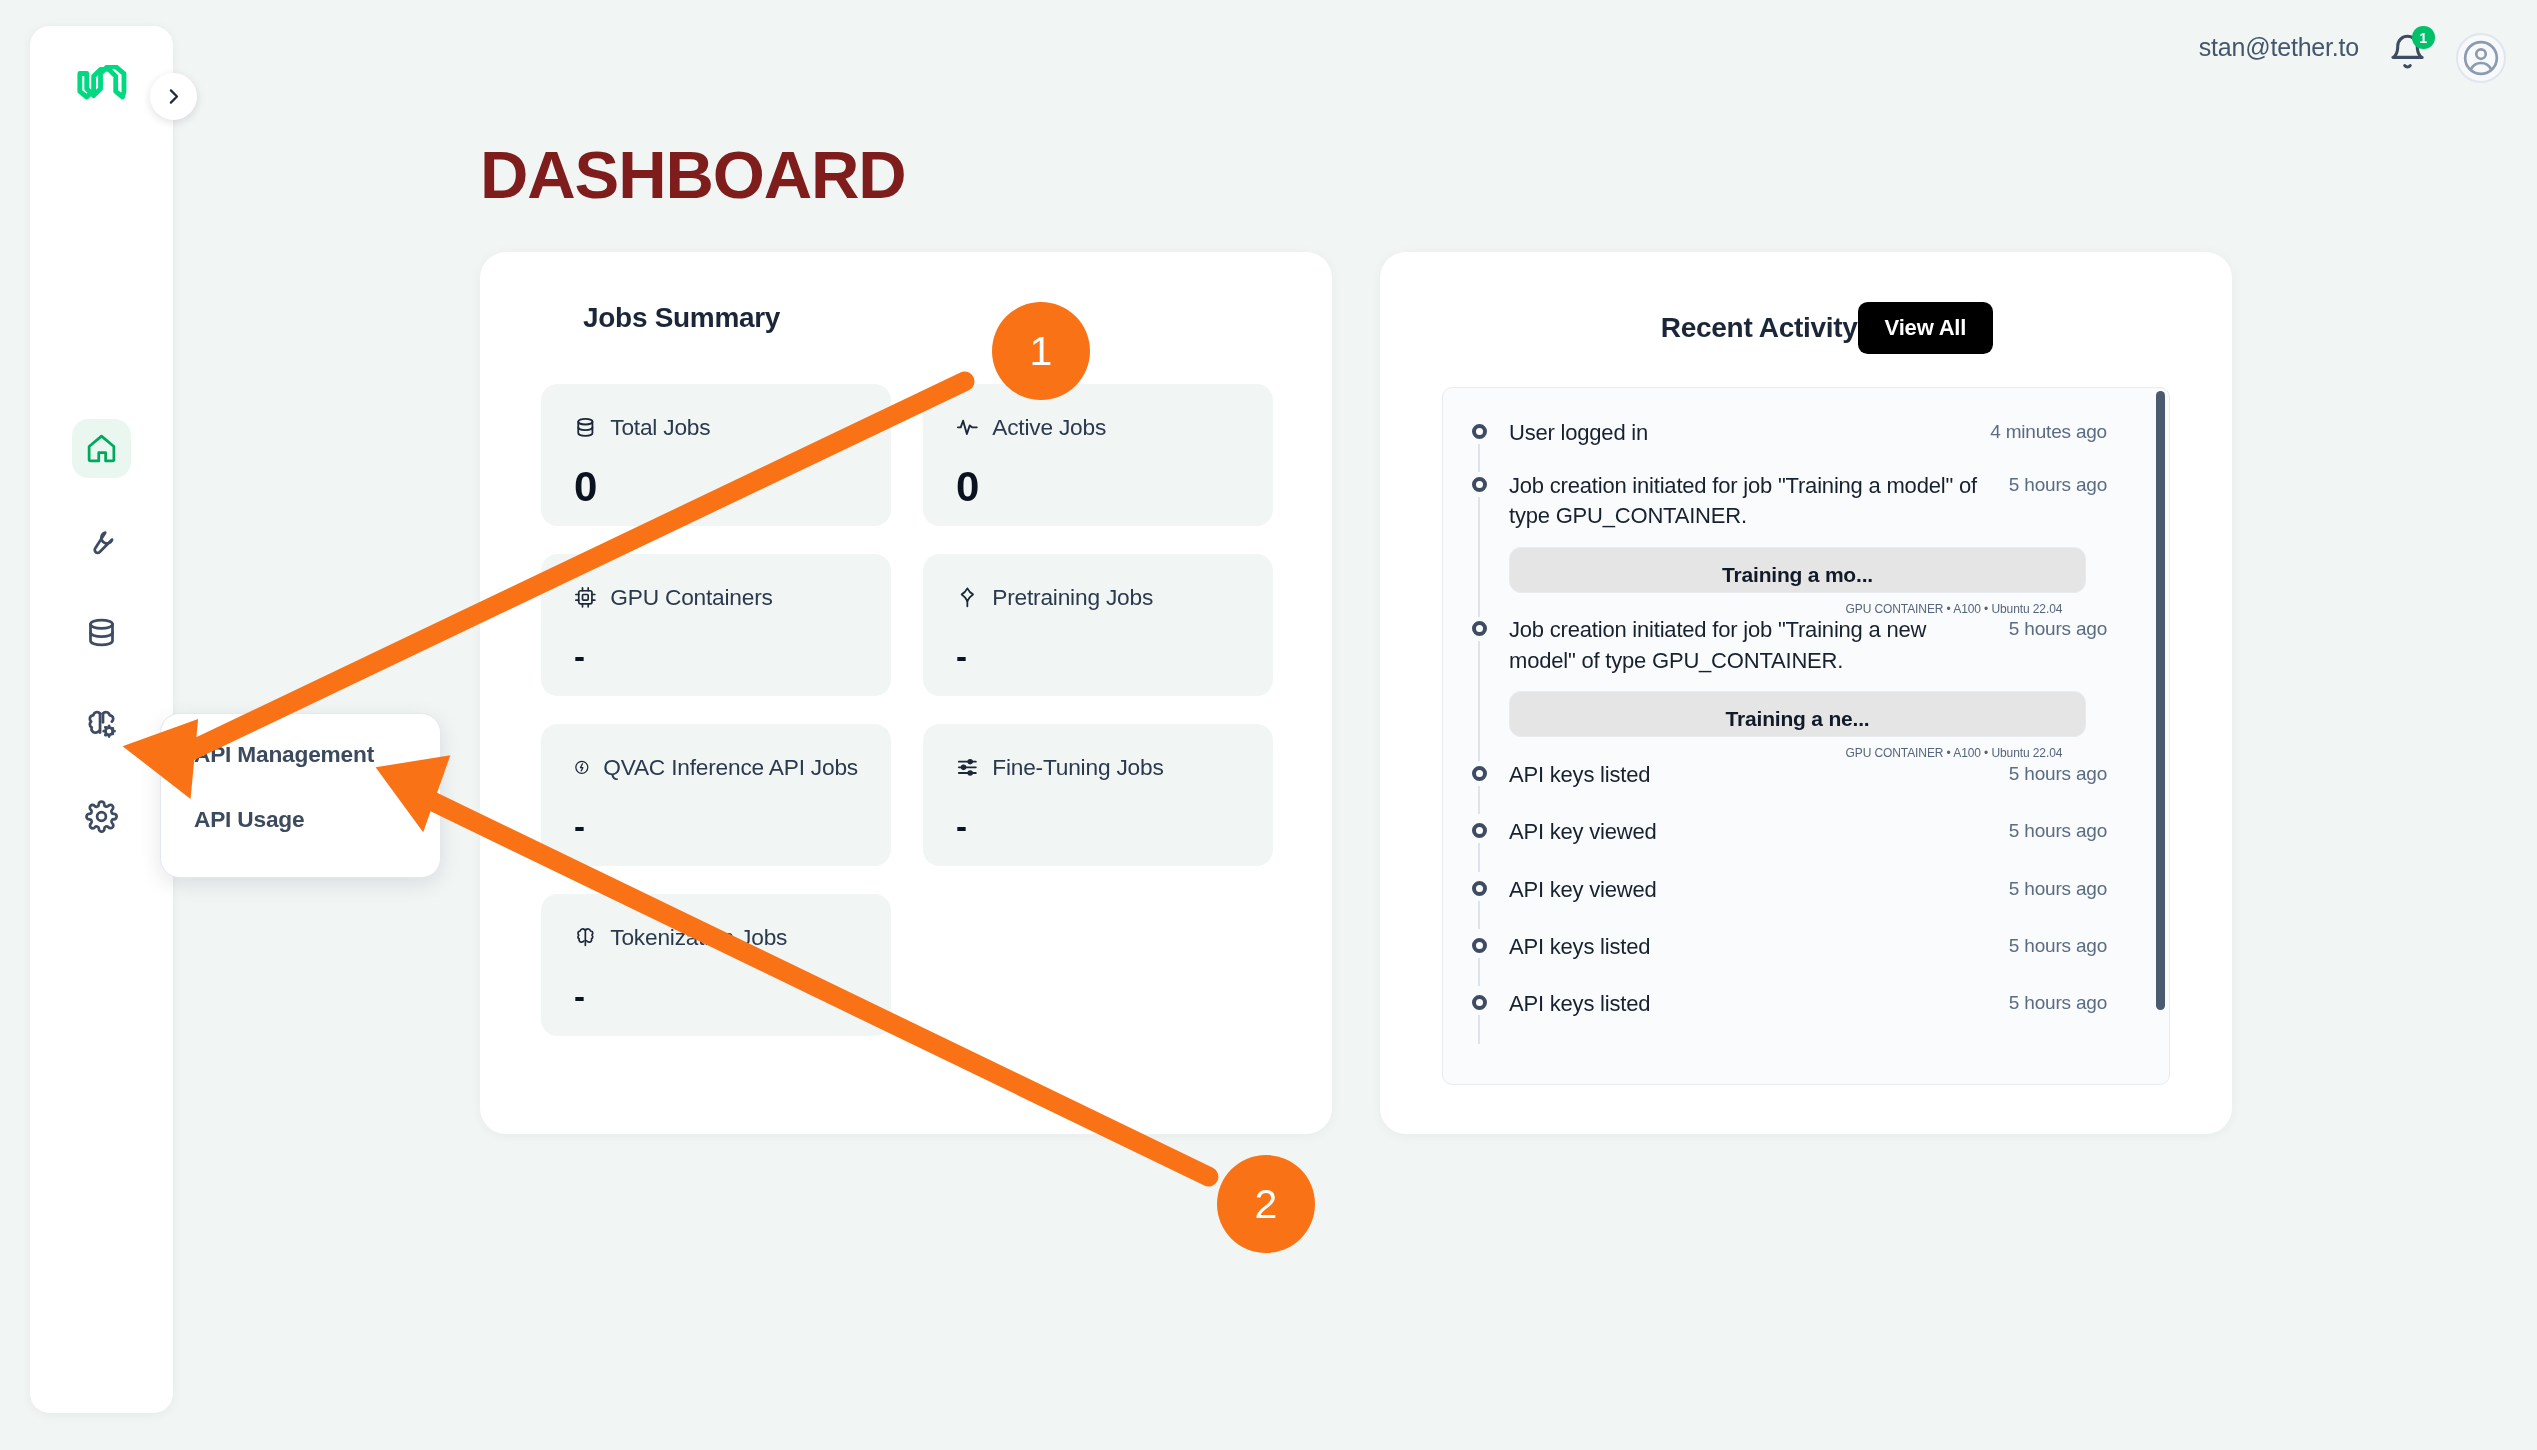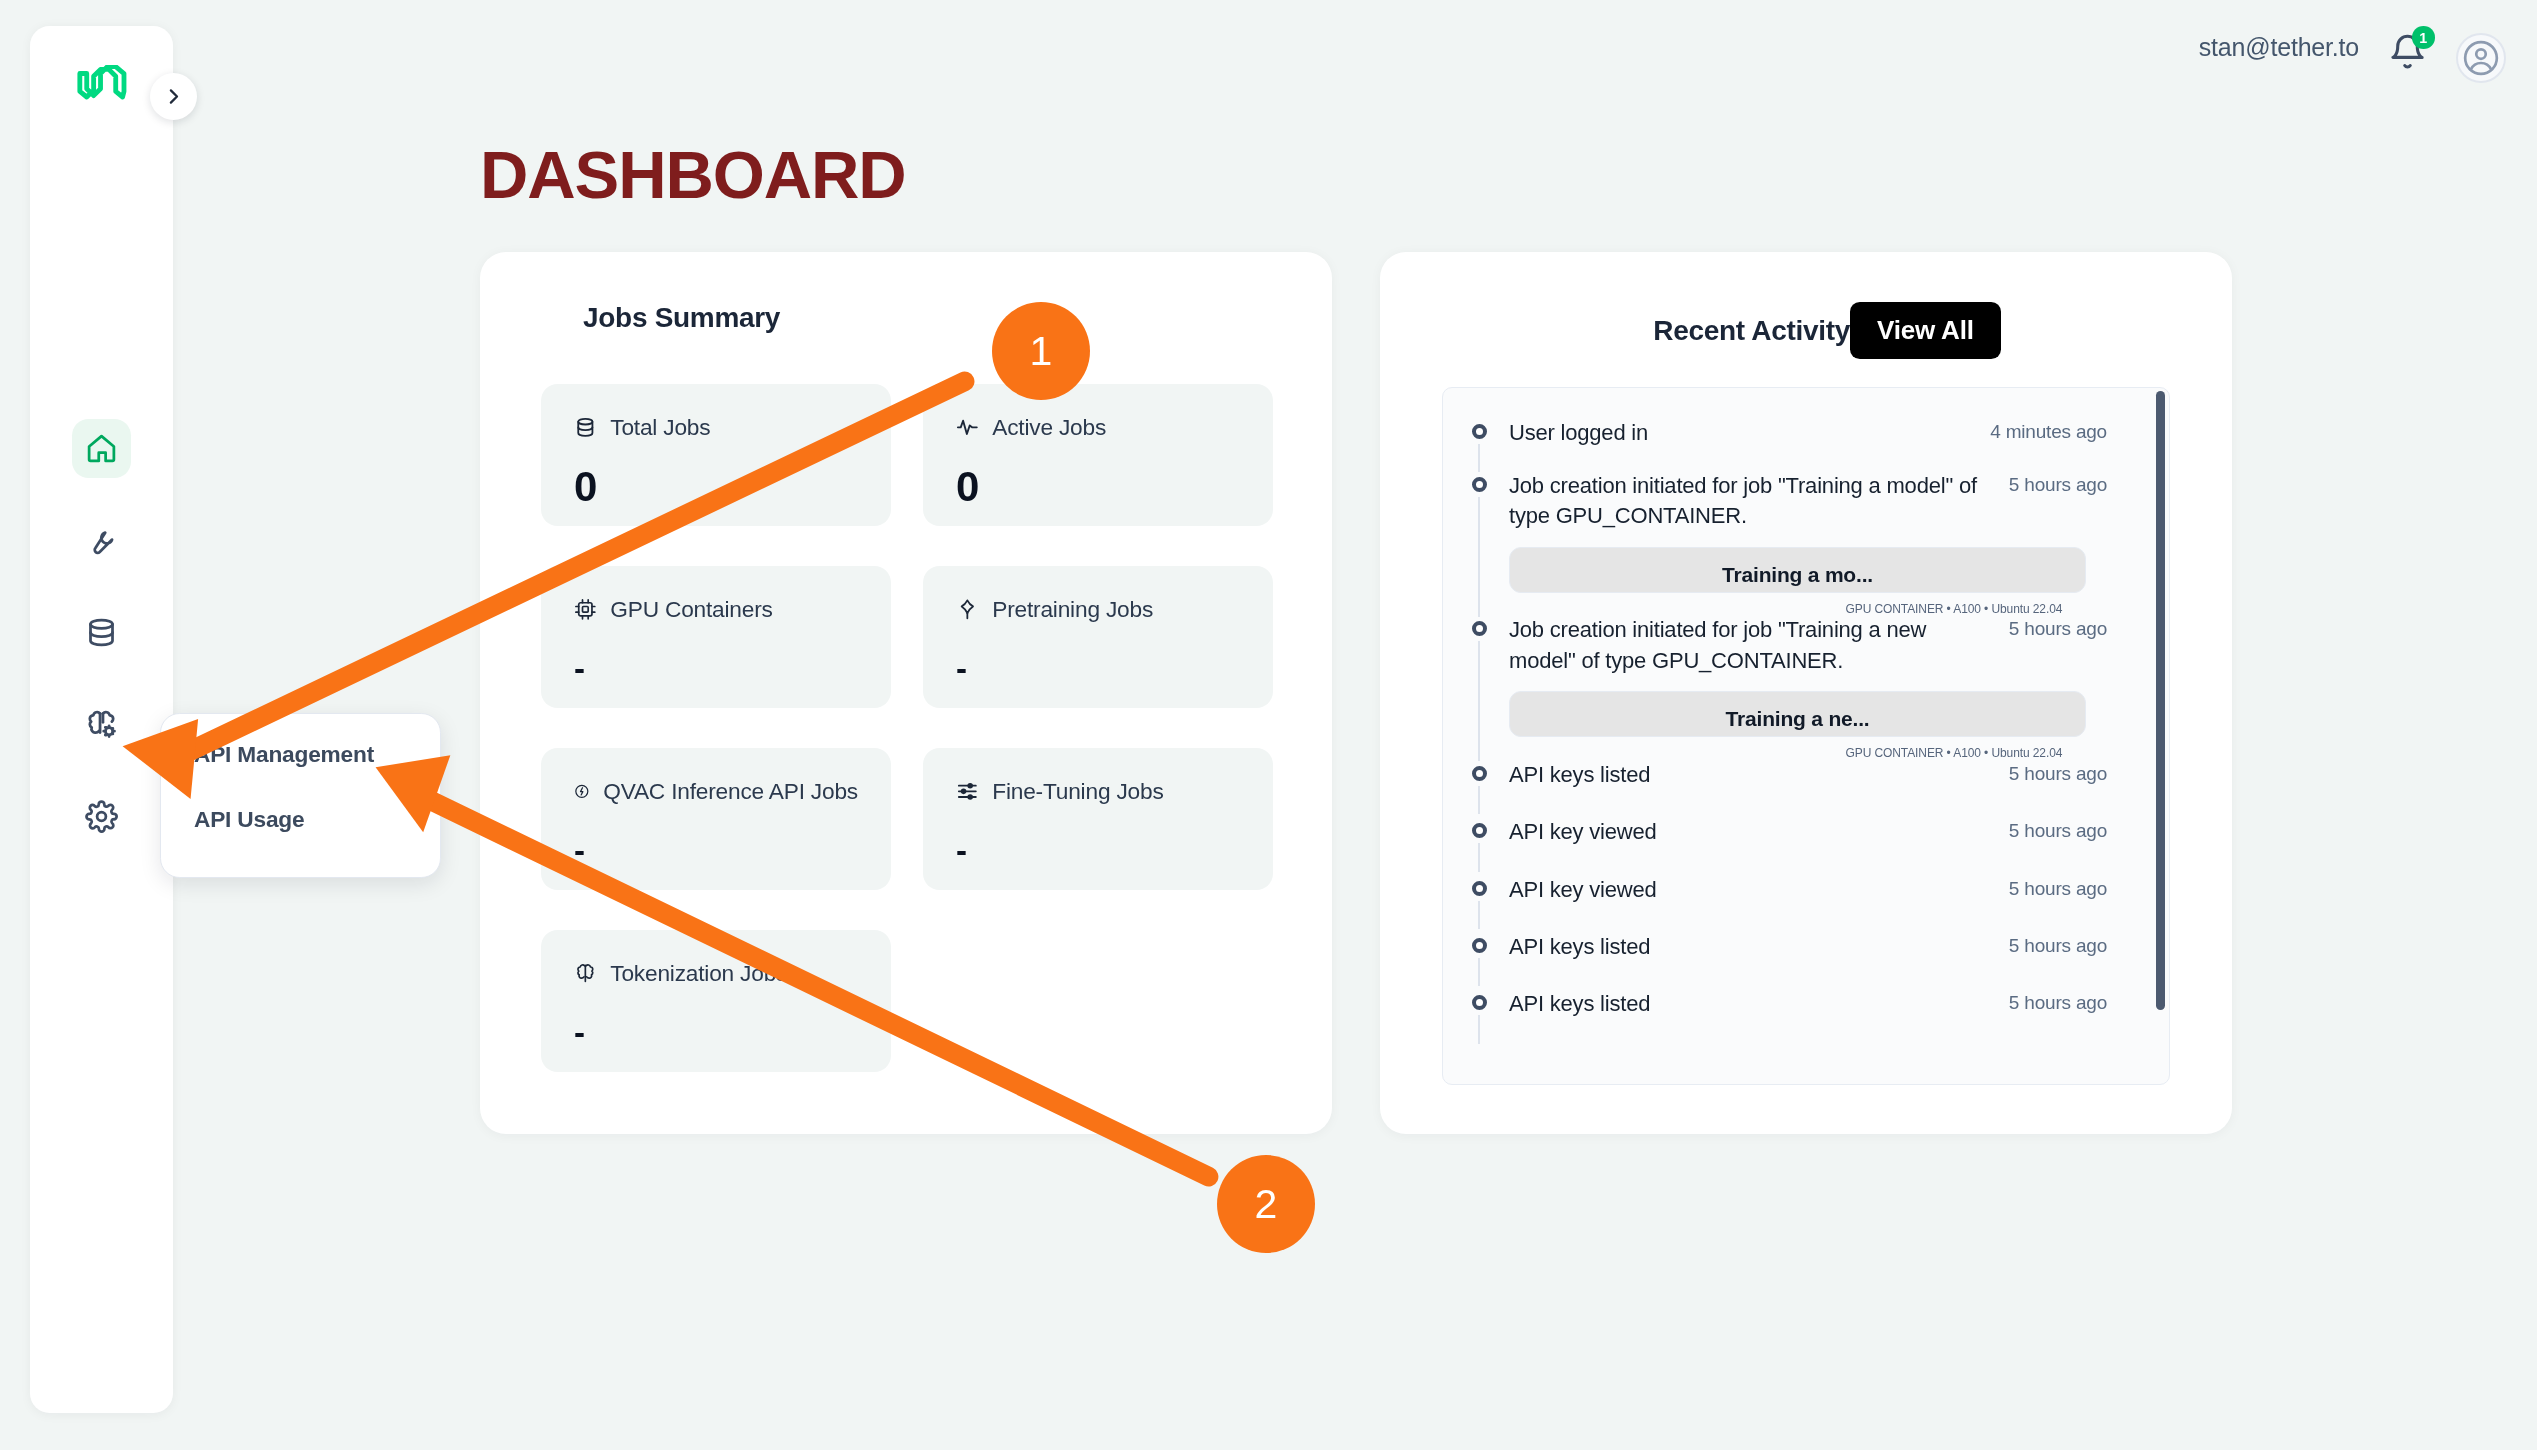--- a/index.html
+++ b/index.html
@@ -98,21 +98,21 @@
   .card-title {
     font-size: 28px; font-weight: 700; color: #1B2638;
     letter-spacing: -0.3px;
     margin-left: 42px;
   }
 
   .jobs-grid {
     position: absolute; left: 62px; top: 378px;
     width: 733px;
     display: grid; grid-template-columns: repeat(2, 350px);
-    gap: 40px 32px;
+    gap: 28px 32px;
   }
   .stat-tile {
     background: #F1F5F4; border-radius: 16.6px;
     height: 142px; padding: 30px 33px 0 33px;
     position: relative;
   }
   .stat-head { display: flex; align-items: center; gap: 13.6px; }
   .stat-label { font-size: 22.7px; color: #2B394D; letter-spacing: -0.2px; white-space: nowrap; }
   .stat-value {
     position: absolute; left: 33px; bottom: 18px;
@@ -120,21 +120,21 @@
   }
   .stat-value.dash { font-size: 33px; font-weight: 800; bottom: 22.7px; }
 
   
   .act-head {
     position: absolute; left: 62px; top: 295px; right: 62px;
     display: flex; align-items: center; justify-content: center;
   }
   .view-all-btn {
     background: #000; color: #fff;
-    font-size: 26px; font-weight: 700;
+    font-size: 22px; font-weight: 700;
     padding: 13px 27px; border-radius: 9.8px;
     border: none; cursor: pointer; letter-spacing: -0.2px;
   }
   .act-panel {
     position: absolute; left: 62px; top: 384px;
     width: 728px; height: 698px;
     background: #FAFBFC;
     border: 0.8px solid #E7ECF3;
     border-radius: 10px;
     overflow: hidden;

